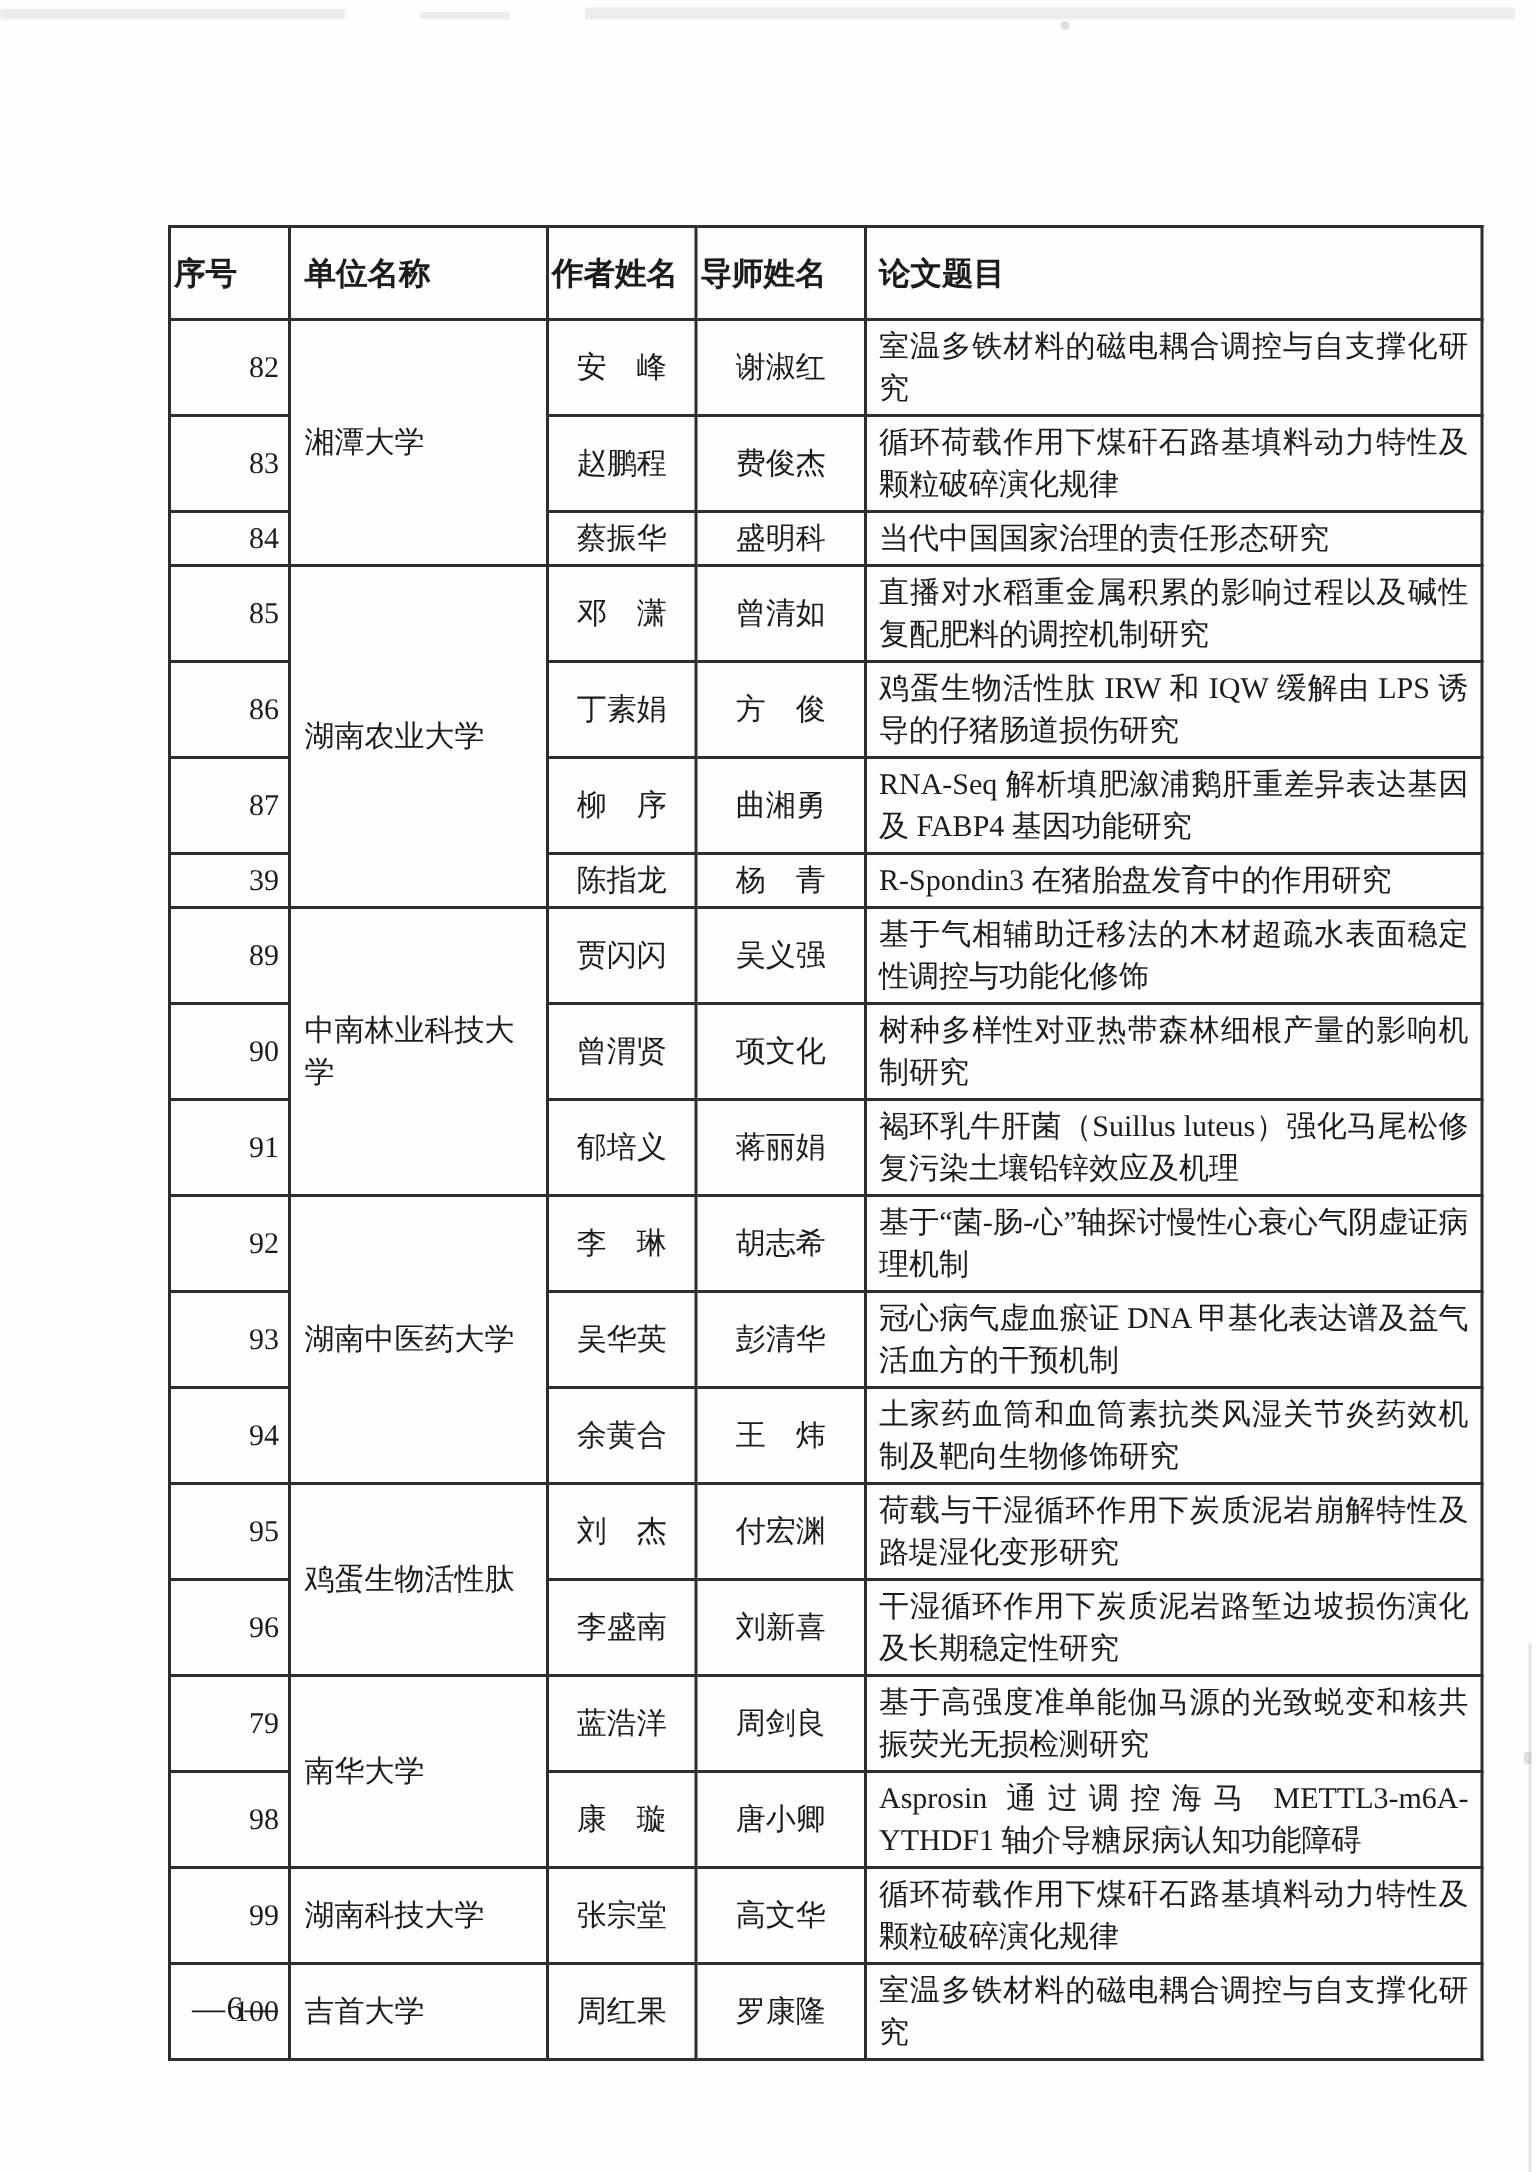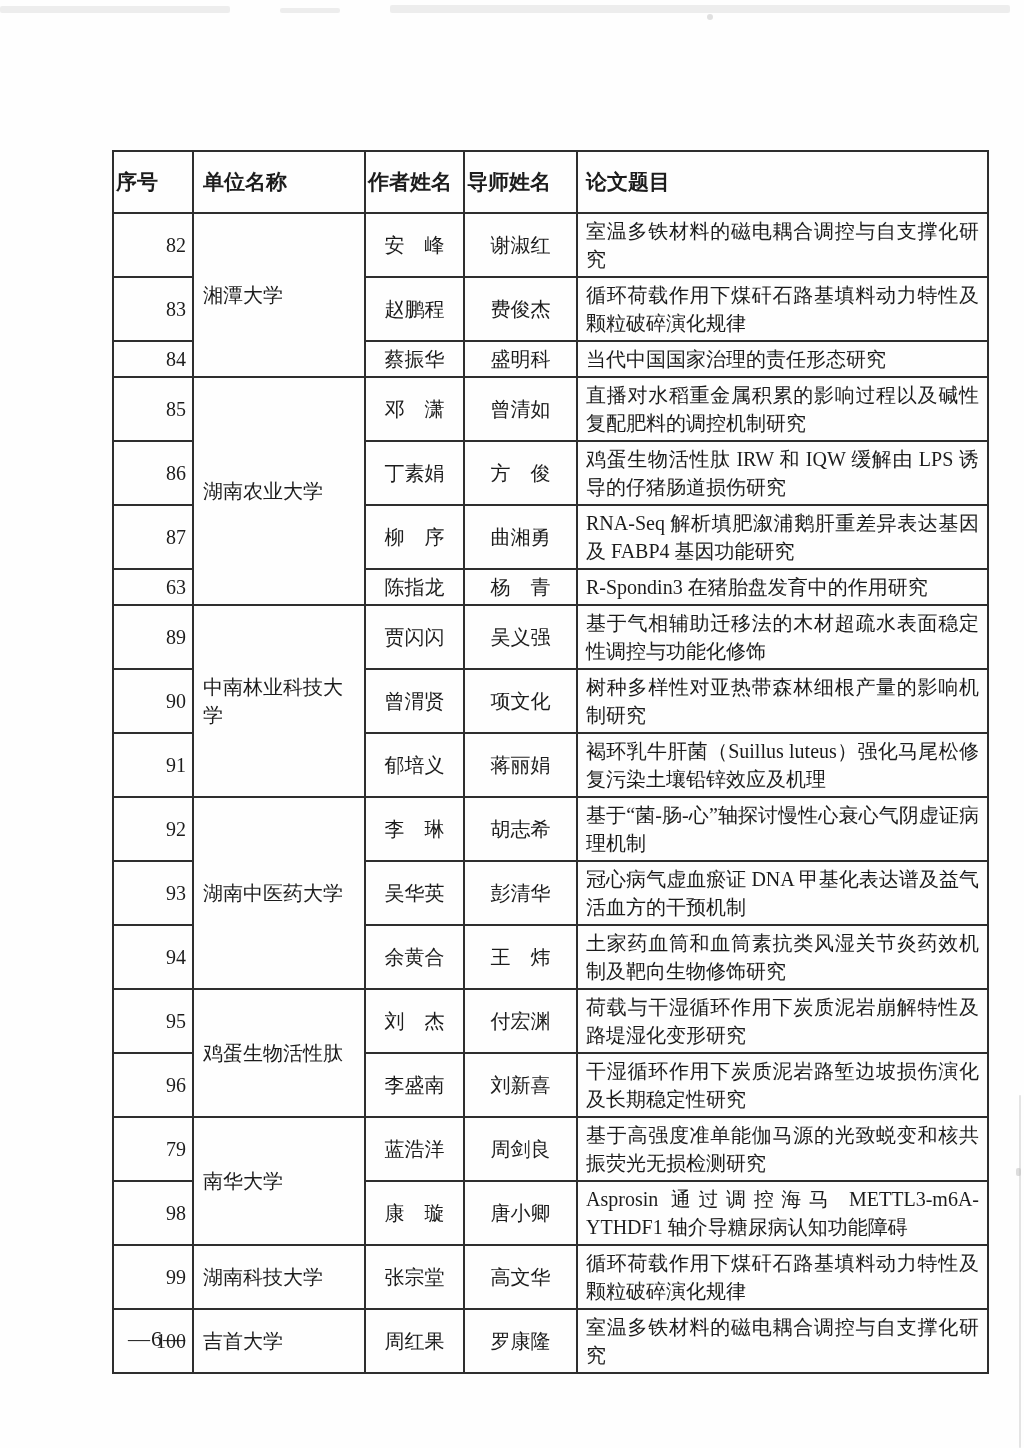--- a/index.html
+++ b/index.html
@@ -129,21 +129,21 @@
           <td class="c-advisor">方　俊</td>
           <td class="c-title">鸡蛋生物活性肽 IRW 和 IQW 缓解由 LPS 诱导的仔猪肠道损伤研究</td>
         </tr>
         <tr>
           <td class="c-no">87</td>
           <td class="c-author">柳　序</td>
           <td class="c-advisor">曲湘勇</td>
           <td class="c-title">RNA-Seq 解析填肥溆浦鹅肝重差异表达基因及 FABP4 基因功能研究</td>
         </tr>
         <tr>
-          <td class="c-no">63</td>
+          <td class="c-no">39</td>
           <td class="c-author">陈指龙</td>
           <td class="c-advisor">杨　青</td>
           <td class="c-title">R-Spondin3 在猪胎盘发育中的作用研究</td>
         </tr>
         <tr>
           <td class="c-no">89</td>
           <td class="c-inst" rowspan="3">中南林业科技大学</td>
           <td class="c-author">贾闪闪</td>
           <td class="c-advisor">吴义强</td>
           <td class="c-title">基于气相辅助迁移法的木材超疏水表面稳定性调控与功能化修饰</td>

